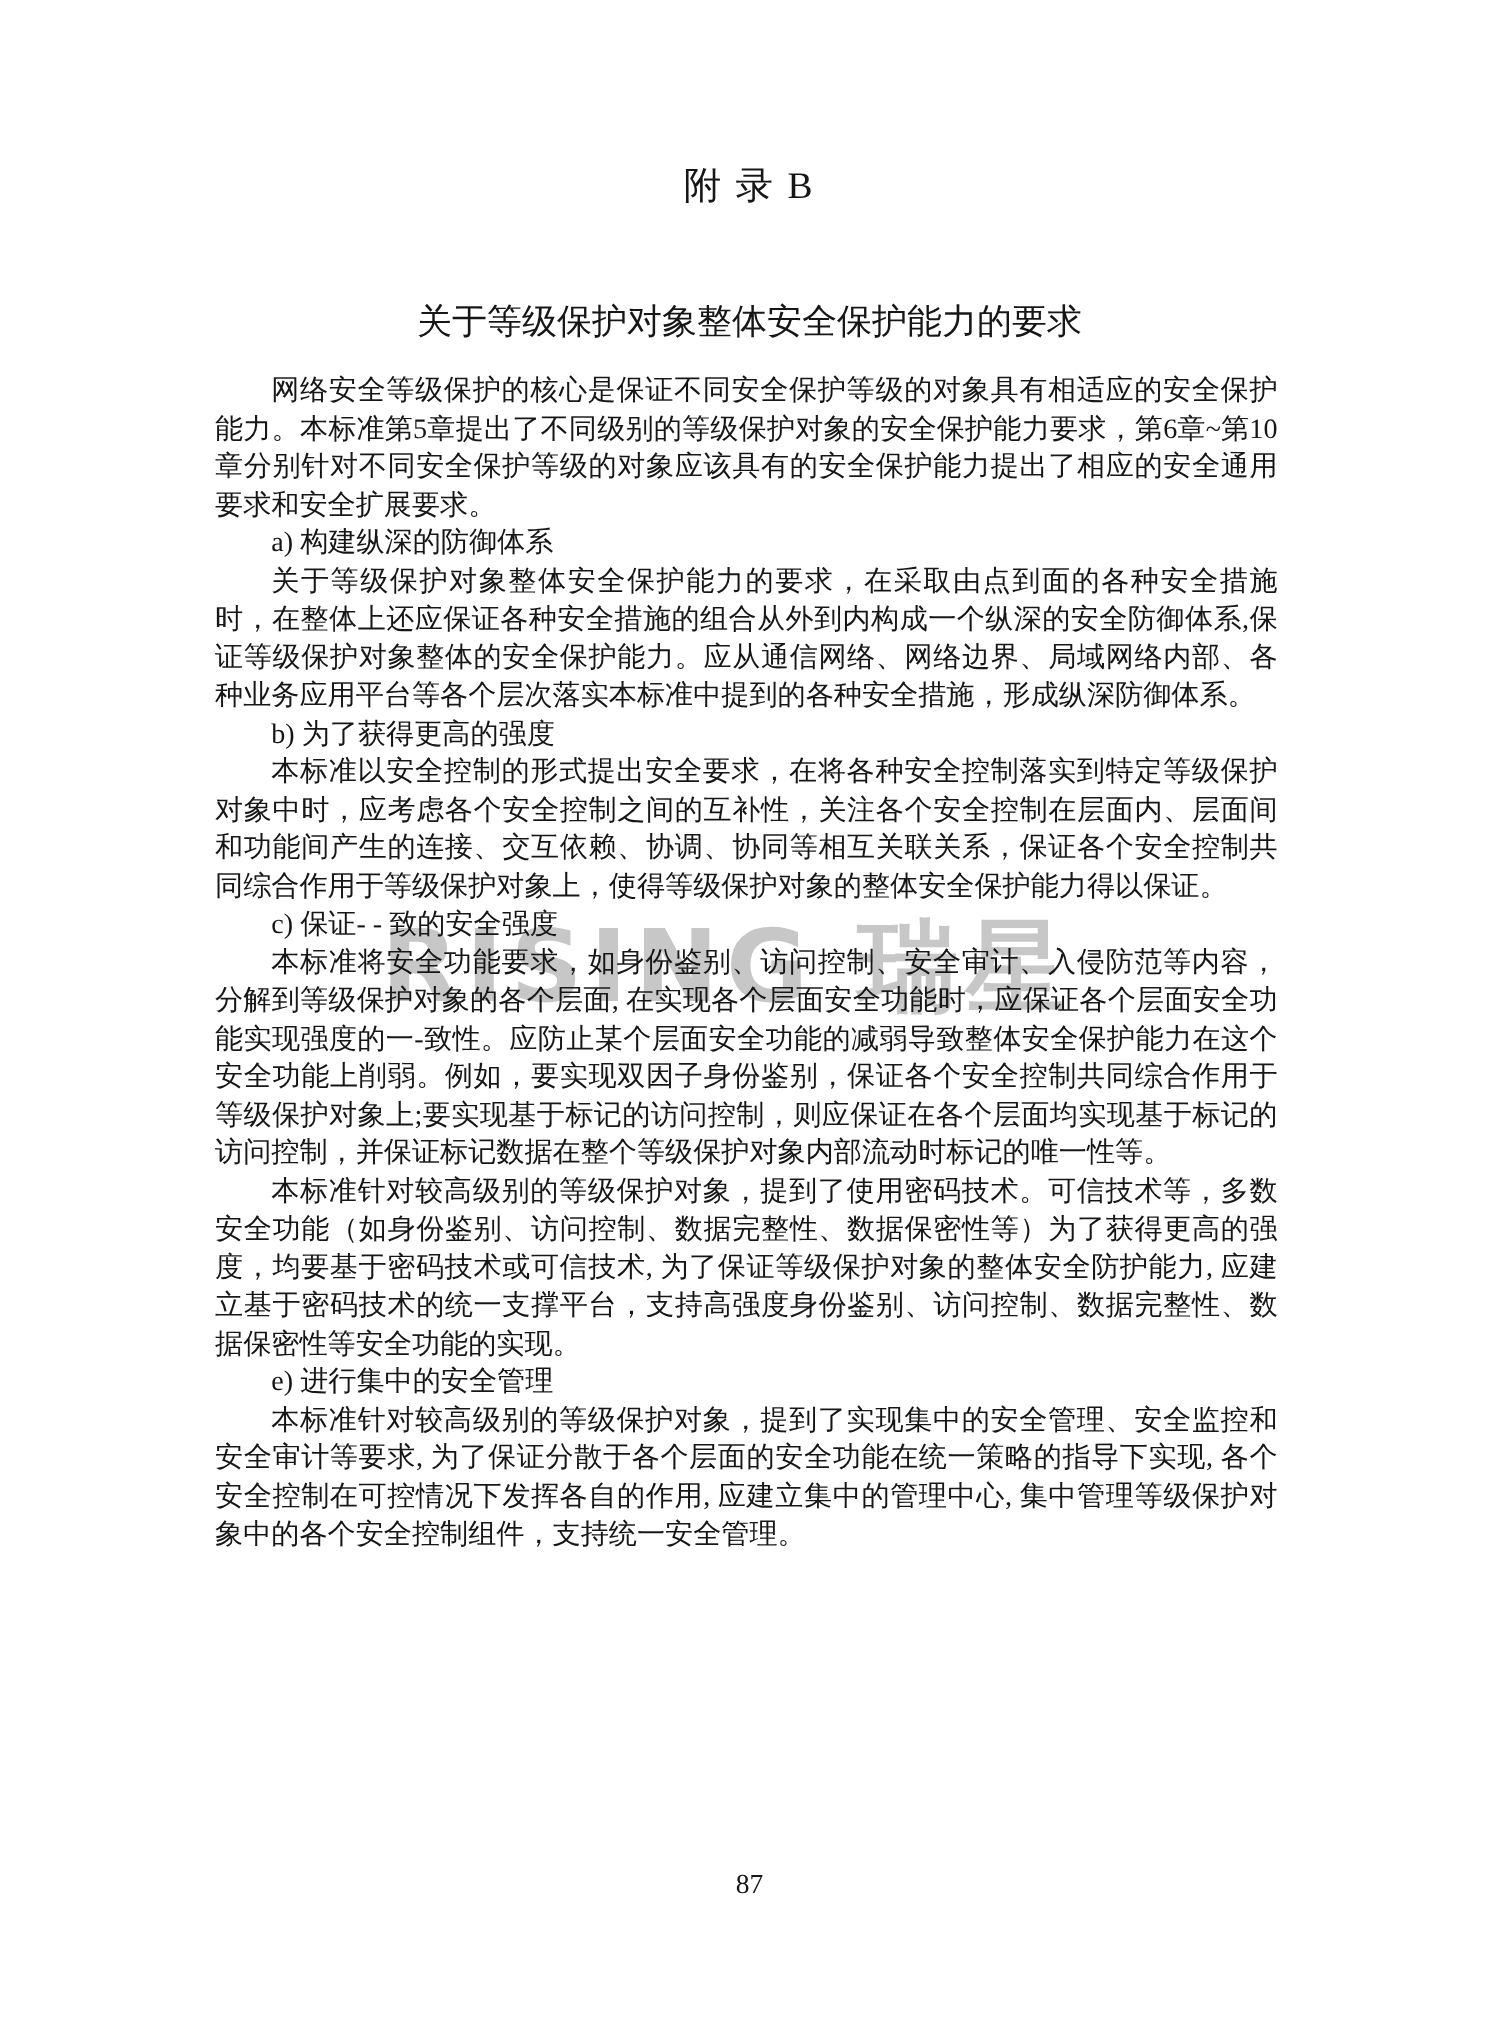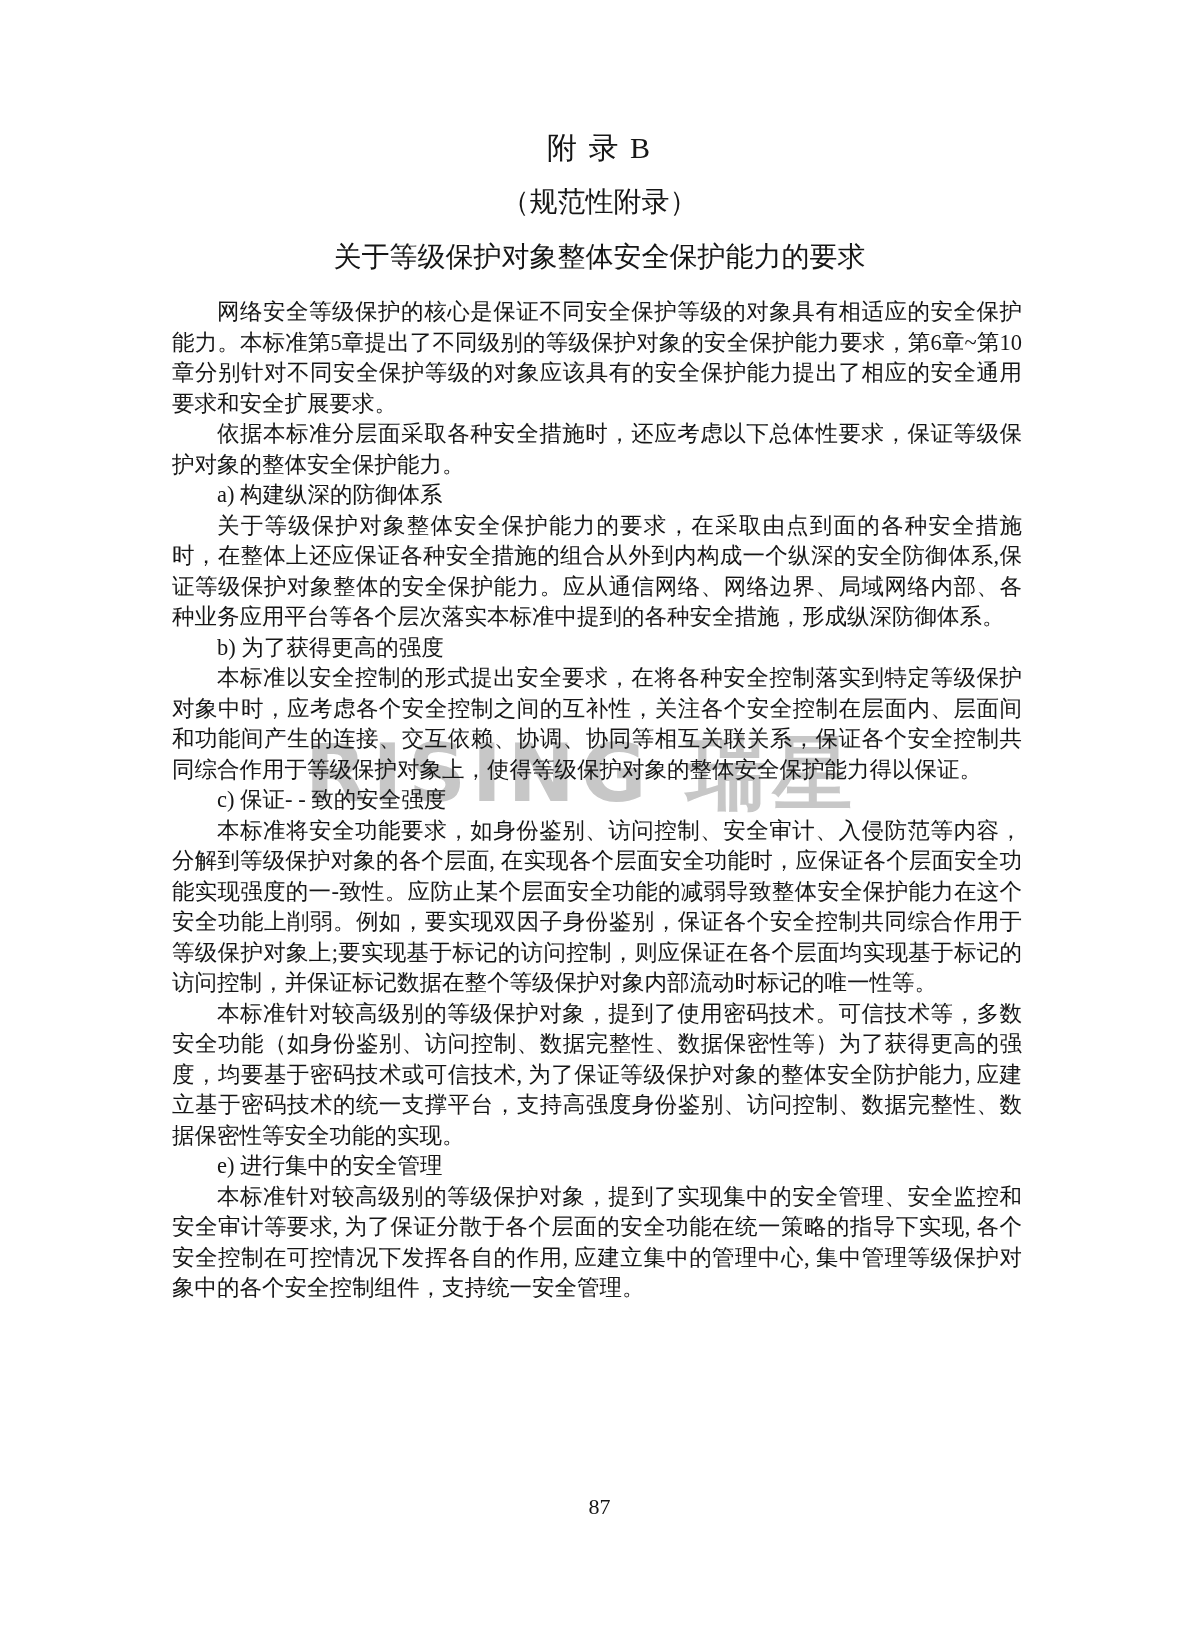--- a/index.html
+++ b/index.html
@@ -81,27 +81,25 @@
 </style>
 </head>
 <body>
 
 <div class="page">
 
   <div class="watermark">RISING 瑞星</div>
 
   <h1 class="heading appendix-title">附 录 B</h1>
 
-  <h2 class="heading appendix-subtitle">（规范性附录）</h2>
 
   <h3 class="heading section-title">关于等级保护对象整体安全保护能力的要求</h3>
 
   <div class="doc-body" id="paragraphs">
       <p class="body-para">网络安全等级保护的核心是保证不同安全保护等级的对象具有相适应的安全保护能力。本标准第5章提出了不同级别的等级保护对象的安全保护能力要求，第6章~第10章分别针对不同安全保护等级的对象应该具有的安全保护能力提出了相应的安全通用要求和安全扩展要求。</p>
-      <p class="body-para">依据本标准分层面采取各种安全措施时，还应考虑以下总体性要求，保证等级保护对象的整体安全保护能力。</p>
       <p class="list-para">a) 构建纵深的防御体系</p>
       <p class="body-para">关于等级保护对象整体安全保护能力的要求，在采取由点到面的各种安全措施时，在整体上还应保证各种安全措施的组合从外到内构成一个纵深的安全防御体系,保证等级保护对象整体的安全保护能力。应从通信网络、网络边界、局域网络内部、各种业务应用平台等各个层次落实本标准中提到的各种安全措施，形成纵深防御体系。</p>
       <p class="list-para">b) 为了获得更高的强度</p>
       <p class="body-para">本标准以安全控制的形式提出安全要求，在将各种安全控制落实到特定等级保护对象中时，应考虑各个安全控制之间的互补性，关注各个安全控制在层面内、层面间和功能间产生的连接、交互依赖、协调、协同等相互关联关系，保证各个安全控制共同综合作用于等级保护对象上，使得等级保护对象的整体安全保护能力得以保证。</p>
       <p class="list-para">c) 保证- - 致的安全强度</p>
       <p class="body-para">本标准将安全功能要求，如身份鉴别、访问控制、安全审计、入侵防范等内容，分解到等级保护对象的各个层面, 在实现各个层面安全功能时，应保证各个层面安全功能实现强度的一-致性。应防止某个层面安全功能的减弱导致整体安全保护能力在这个安全功能上削弱。例如，要实现双因子身份鉴别，保证各个安全控制共同综合作用于等级保护对象上;要实现基于标记的访问控制，则应保证在各个层面均实现基于标记的访问控制，并保证标记数据在整个等级保护对象内部流动时标记的唯一性等。</p>
       <p class="body-para">本标准针对较高级别的等级保护对象，提到了使用密码技术。可信技术等，多数安全功能（如身份鉴别、访问控制、数据完整性、数据保密性等）为了获得更高的强度，均要基于密码技术或可信技术, 为了保证等级保护对象的整体安全防护能力, 应建立基于密码技术的统一支撑平台，支持高强度身份鉴别、访问控制、数据完整性、数据保密性等安全功能的实现。</p>
       <p class="list-para">e) 进行集中的安全管理</p>
       <p class="body-para">本标准针对较高级别的等级保护对象，提到了实现集中的安全管理、安全监控和安全审计等要求, 为了保证分散于各个层面的安全功能在统一策略的指导下实现, 各个安全控制在可控情况下发挥各自的作用, 应建立集中的管理中心, 集中管理等级保护对象中的各个安全控制组件，支持统一安全管理。</p>
     </div>

